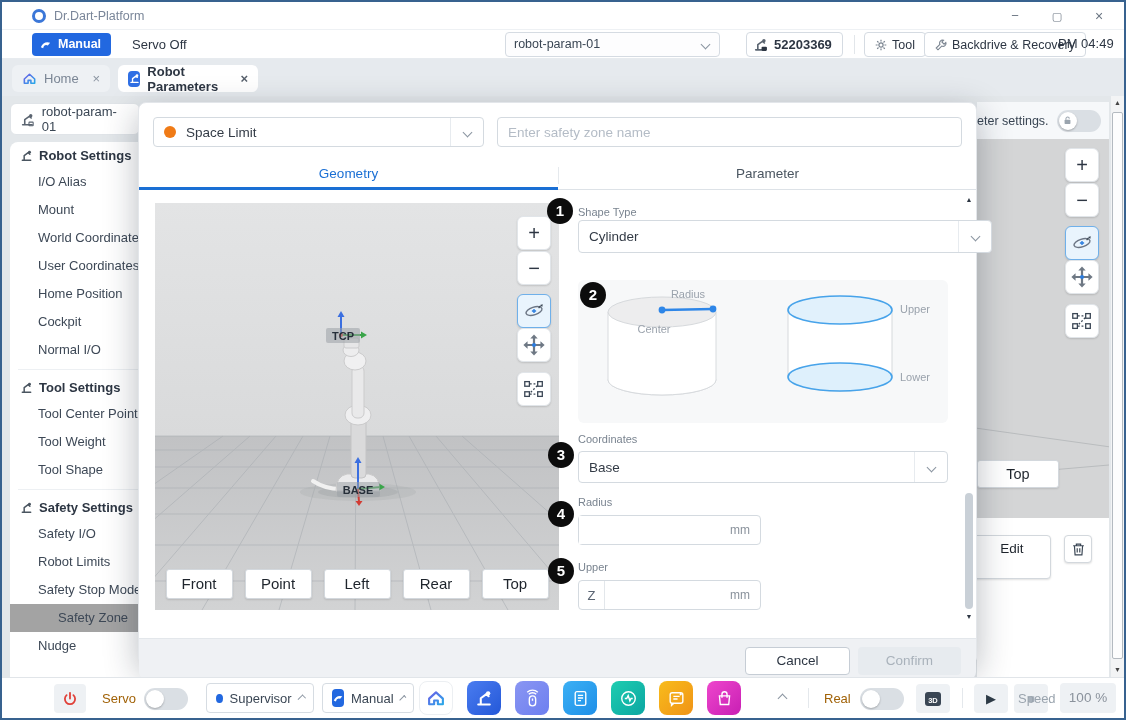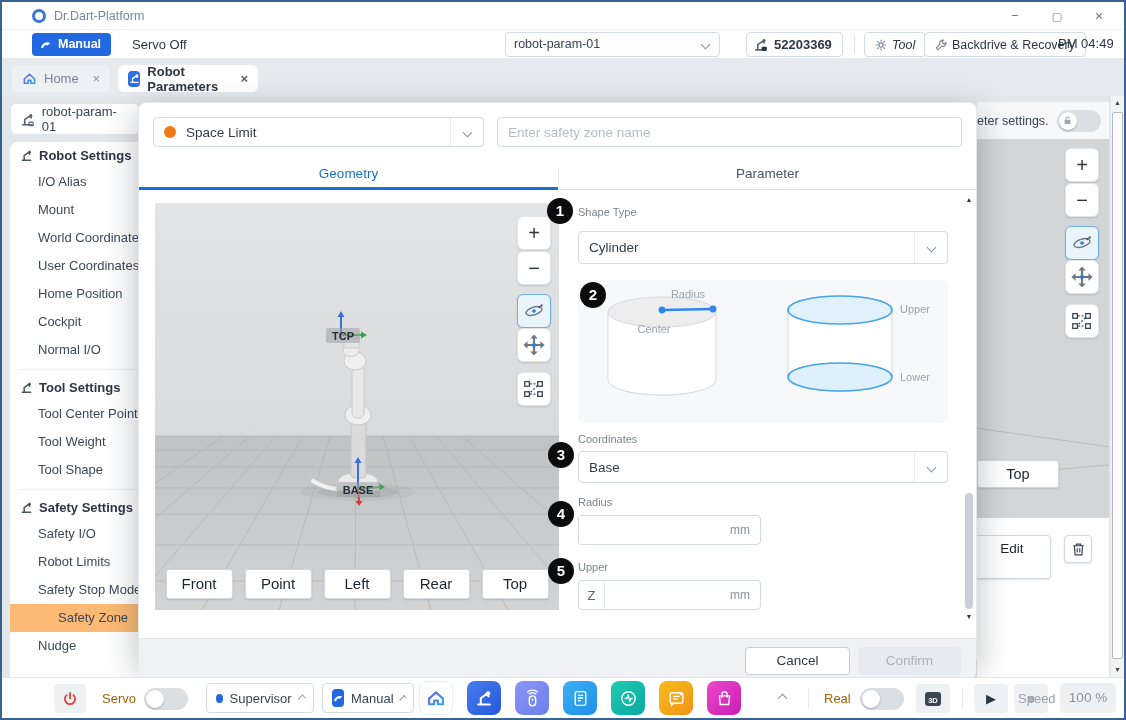--- a/index.html
+++ b/index.html
@@ -46,21 +46,21 @@
   
   #main { position:absolute; left:0; top:94px; width:1122px; height:581px; background:#e3e7ea;}
 
   
   #side-head { position:absolute; left:8px; top:7px; width:130px; height:32px; background:#fff; border:1px solid #e0e4e8;
                border-radius:6px; display:flex; align-items:center; gap:7px; padding:0 9px; color:#3a4654; font-size:13px;}
   #sidebar { position:absolute; left:8px; top:46px; width:137px; height:535px; background:#fff; border-radius:8px 0 0 0;
              overflow:hidden; white-space:nowrap;}
   .sec-head { height:26px; display:flex; align-items:center; gap:6px; padding-left:10px; font-weight:bold; font-size:13px; color:#2d3643;}
   .sec-item { height:28px; line-height:28px; padding-left:28px; font-size:13px; color:#3d4856;}
-  .sec-item.sel { background:#fdba74;padding-left:48px;}
+  .sec-item.sel { background:#a3a3a3;padding-left:48px;}
   .side-div { height:1px; background:#edf0f3; margin:5px 8px 4px 8px;}
 
   
   #rp-strip { position:absolute; left:975px; top:6px; width:132px; height:37px; background:#f6f8fa;
               display:flex; align-items:center; font-size:12.5px; color:#3a4654;}
   #rp-view { position:absolute; left:975px; top:43px; width:132px; height:379px; background:#d4d5d6; overflow:hidden;}
   #rp-view .diag { position:absolute; left:-30px; top:300px; width:220px; height:1px; background:#b9bcbe; transform:rotate(8deg);}
   .vp-btn { position:absolute; width:34px; height:34px; background:#fff; border:1px solid #e1e5e9; border-radius:6px;
             box-shadow:0 1px 2px rgba(0,0,0,.14); display:flex; align-items:center; justify-content:center;
             font-size:20px; color:#2d3643;}
@@ -98,21 +98,21 @@
   #tab-vdiv { position:absolute; left:419px; top:7px; width:1px; height:17px; background:#e5e9ed;}
 
   
   #viewport { position:absolute; left:16px; top:100px; width:404px; height:407px; overflow:hidden; background:#dfe0e1;}
   #vp-views { position:absolute; left:0; bottom:11px; width:404px; display:flex; justify-content:center; gap:12px;}
   .view-btn { width:67px; height:30px; line-height:28px; font-size:15px;}
   #vp-ctrls .vp-btn { left:362px;}
 
   
   .flabel { position:absolute; left:439px; font-size:11px; color:#7a8490;}
-  #sel-shape { left:439px; top:128px; width:370px; height:33px;align-items:center;}
+  #sel-shape { left:439px; top:117px; width:414px; height:33px;align-items:center;}
   #diagram { position:absolute; left:439px; top:177px; width:370px; height:143px; background:#f7f8f9; border-radius:6px;}
   #sel-coord { left:439px; top:348px; width:370px; height:32px;}
   .unit-input { position:absolute; left:439px; width:183px; height:30px; border:1px solid #d4dae0; border-radius:4px; background:#fff;
                 display:flex; align-items:center;}
   .unit-input input { flex:1; min-width:0; border:none; outline:none; height:100%; padding:0 8px; font-size:13.5px; font-family:inherit;}
   .unit { padding-right:10px; font-size:12px; color:#8a929c;}
   .zcell { width:26px; height:100%; border-right:1px solid #e3e7eb; display:flex; align-items:center; justify-content:center;
            font-size:13px; color:#5a6472;}
   #radius-box { top:412px;} #upper-box { top:477px;}
 
@@ -176,21 +176,21 @@
   </div>
   <div class="serial-box" style="left:744px;">
     <svg width="15" height="15" viewBox="0 0 14 14">
       <path d="M2.5 12h9M4.5 12V7.2L8.8 4l1.8 1.6" stroke="#5a6470" stroke-width="1.5" fill="none" stroke-linecap="round" stroke-linejoin="round"></path>
       <circle cx="10.2" cy="3.4" r="1.6" fill="#5a6470"></circle>
         <rect x="8" y="9" width="5" height="4" rx="1" fill="#2d3643"></rect>
     </svg>
     <span>52203369</span>
   </div>
   <div class="tb-div" style="left:852px;"></div>
-  <div class="tb-btn" style="left:862px;font-style:italic;">
+  <div class="tb-btn" style="left:862px;">
     <svg width="12" height="12" viewBox="0 0 12 12">
         <circle cx="6" cy="6" r="2.1" fill="none" stroke="#7a8490" stroke-width="1.2"></circle>
         <g stroke="#7a8490" stroke-width="1.2">
           <path d="M6 .7v1.9M6 9.4v1.9M.7 6h1.9M9.4 6h1.9M2.2 2.2l1.3 1.3M8.5 8.5l1.3 1.3M9.8 2.2L8.5 3.5M3.5 8.5L2.2 9.8"></path>
         </g>
       </svg>
     <span>Tool</span>
   </div>
   <div class="tb-btn" style="left:922px;">
     <svg width="12" height="12" viewBox="0 0 12 12">

